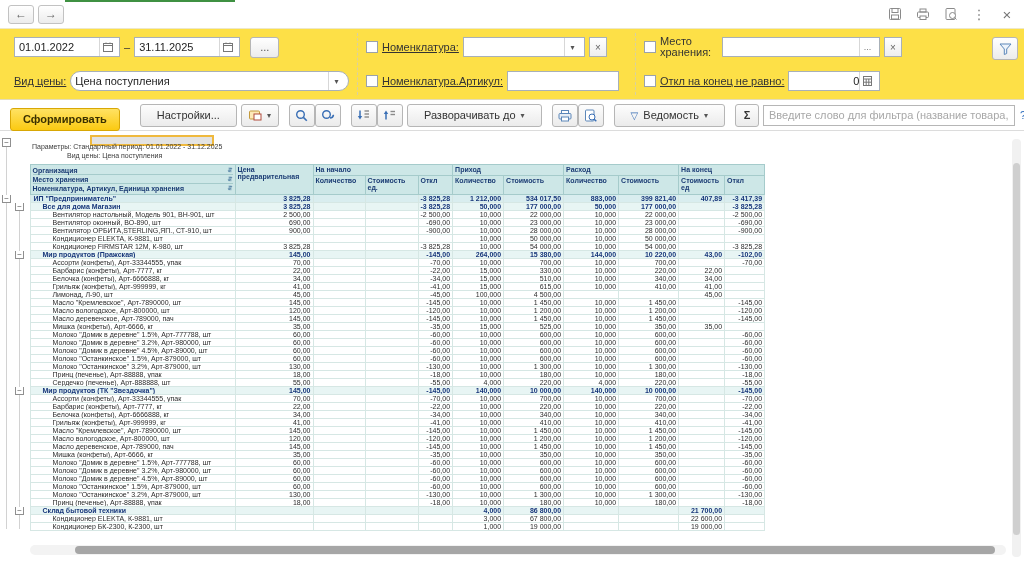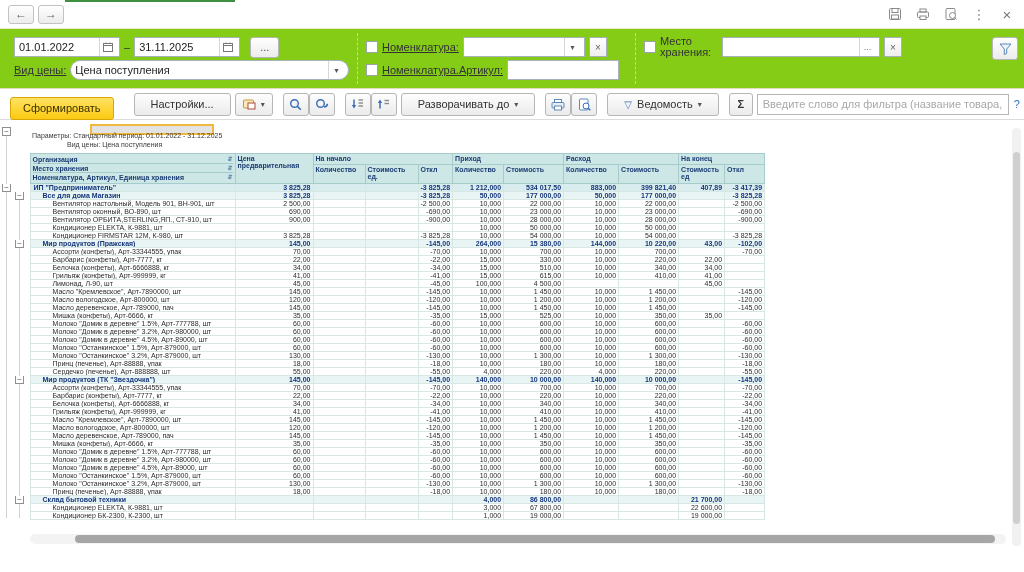--- a/index.html
+++ b/index.html
@@ -9,41 +9,41 @@
   
   .titlebar { position:relative; height:28px; display:flex; align-items:center; padding:0 8px; background:#fff; }
   .top-strip { position:absolute; left:65px; top:0; width:170px; height:2px; background:#3f9142; }
   .navbtn { width:26px; height:19px; border:1px solid #c2c2c2; border-radius:3px; background:linear-gradient(#fff,#ececec);
             display:inline-flex; align-items:center; justify-content:center; color:#666; font-size:12px; margin-right:4px; cursor:pointer; }
   .page-title { font-size:13px; color:#222; margin-left:36px; white-space:nowrap; }
   .win-icons { margin-left:auto; display:flex; align-items:center; gap:10px; color:#777; }
   .win-icons .wicon { width:18px; height:18px; display:inline-flex; align-items:center; justify-content:center; cursor:pointer; font-size:13px; }
 
   
-  .filter-panel { position:relative; height:61px; background:#84cc16; border-top:1px solid #eee8c8; border-bottom:1px solid #e3dcba; display:flex; padding:4px 6px; }
+  .filter-panel { position:relative; height:72px; background:#fde047; border-top:1px solid #eee8c8; border-bottom:1px solid #e3dcba; display:flex; padding:4px 6px; }
   .fcol { display:flex; flex-direction:column; justify-content:space-between; padding:3px 8px; }
   .fcol1 { width:352px; border-right:1px dashed #d8cfa4; }
   .fcol2 { width:278px; border-right:1px dashed #d8cfa4; }
   .fcol3 { width:305px; }
   .frow { display:flex; align-items:center; gap:4px; height:22px; }
   .flabel { color:#333; white-space:nowrap;text-decoration:underline; }
   .flabel2 { color:#333; white-space:normal; line-height:11px; width:58px; }
   .tbx { height:20px; border:1px solid #a8b0b8; background:#fff; display:flex; align-items:center; padding:0 4px; font-size:11px; color:#222; }
   .tbx .grow { flex:1; }
   .inbtn { width:16px; height:18px; display:inline-flex; align-items:center; justify-content:center; color:#777; border-left:1px solid #d7d7d7; cursor:pointer; font-size:10px; }
   .sidebtn { height:20px; min-width:18px; border:1px solid #a8b0b8; background:linear-gradient(#fff,#eee); display:inline-flex; align-items:center; justify-content:center; color:#666; font-size:10px; padding:0 3px; cursor:pointer; }
   .cbx { width:12px; height:12px; border:1px solid #9aa2aa; background:#fff; display:inline-block; flex:0 0 auto; cursor:pointer; }
   .ellbtn { height:21px; border:1px solid #b6b6b6; border-radius:3px; background:linear-gradient(#fff,#ececec); padding:0 9px; display:inline-flex; align-items:center; cursor:pointer; color:#555; }
   .funnel-btn { position:absolute; right:6px; top:8px; width:26px; height:23px; border:1px solid #b6b6b6; border-radius:3px; background:linear-gradient(#fff,#ececec); display:flex; align-items:center; justify-content:center; cursor:pointer; }
 
   
   .toolbar { height:31px; display:flex; align-items:center; padding:0 6px 0 10px; border-bottom:1px solid #dcdcdc; background:#fff; white-space:nowrap; }
   .btn { height:23px; border:1px solid #b6b6b6; border-radius:3px; background:linear-gradient(#fdfdfd,#ebebeb); font-size:11px;
          padding:0 16px; display:inline-flex; align-items:center; gap:5px; color:#333; cursor:pointer; flex:0 0 auto; }
-  .btn-generate { background:linear-gradient(#ffe263,#fbca12); border-color:#d8a705; font-weight:normal; color:#3a3000; padding:0 12px;margin-top:8px; }
+  .btn-generate { background:linear-gradient(#ffe263,#fbca12); border-color:#d8a705; font-weight:bold; color:#3a3000; padding:0 12px;margin-top:8px; }
   .ibtn { width:26px; padding:0; justify-content:center; }
   .tgap { width:10px; flex:0 0 auto; }
   .sgap { width:4px; flex:0 0 auto; }
   .filter-input { height:21px; width:252px; border:1px solid #b6b6b6; font-size:11px; padding:0 5px; color:#333; flex:0 0 auto; }
   .filter-input::placeholder { color:#a8a8a8; }
   .help-link { color:#2f6fbe; margin:0 5px; cursor:pointer; }
   .arrow { font-size:8px; color:#555; }
 
   
   .report { position:relative; height:440px; background:#fff; }
@@ -180,20 +180,36 @@
 
   <div class="fcol fcol3">
     <div class="frow">
       <span class="cbx"></span>
       <span class="flabel2">Место хранения:</span>
       <span class="tbx" style="width:158px;">
         <span class="grow"></span>
         <span class="inbtn" style="font-size:9px;">...</span>
       </span>
       <span class="sidebtn">×</span>
+    </div>
+    <div class="frow">
+      <span class="cbx"></span>
+      <span class="flabel">Откл на конец не равно:</span>
+      <span class="tbx" style="width:92px;">
+        <span class="grow" style="text-align:right;">0</span>
+        <span class="inbtn">
+          <svg width="9" height="10" viewBox="0 0 9 10">
+              <rect x="0.5" y="0.5" width="8" height="9" fill="none" stroke="#777"></rect>
+              <line x1="0.5" y1="3" x2="8.5" y2="3" stroke="#777"></line>
+              <line x1="3.2" y1="3" x2="3.2" y2="9.5" stroke="#777"></line>
+              <line x1="5.8" y1="3" x2="5.8" y2="9.5" stroke="#777"></line>
+              <line x1="0.5" y1="6.2" x2="8.5" y2="6.2" stroke="#777"></line>
+            </svg>
+        </span>
+      </span>
     </div>
   </div>
 
   <span class="funnel-btn">
     <span>
       <svg width="13" height="12" viewBox="0 0 13 12">
           <path d="M1 1 h11 l-4.3 5 v4.5 l-2.4 1 v-5.5 z" fill="#eef4fb" stroke="#5c87b9"></path>
         </svg>
     </span>
   </span>

